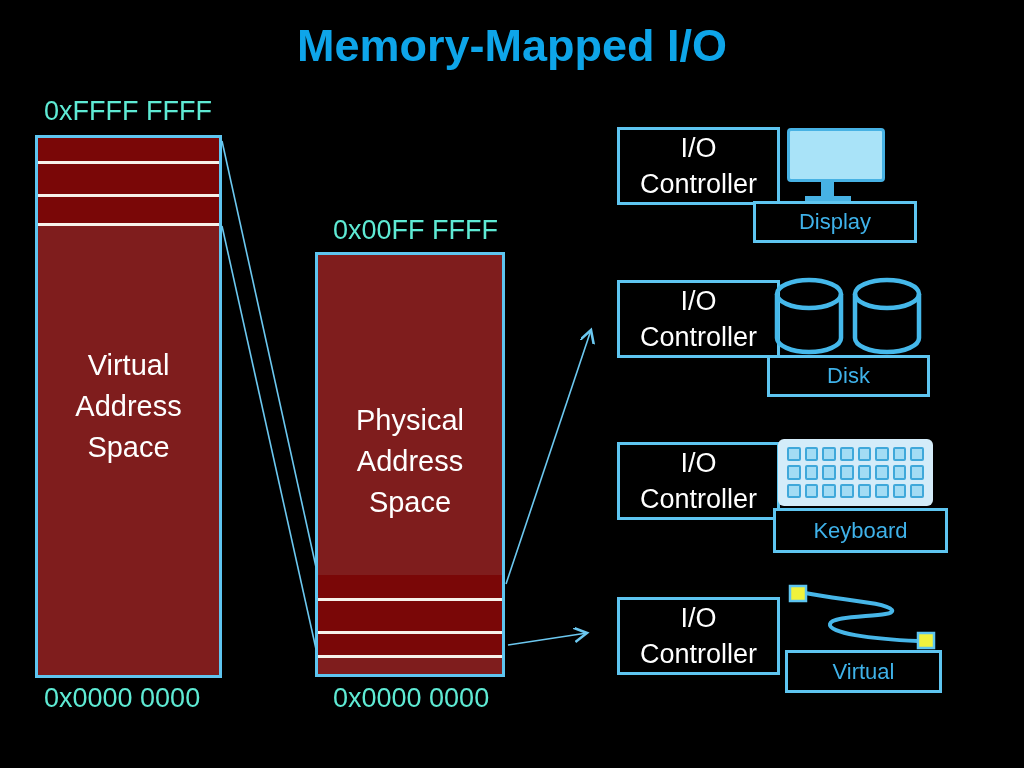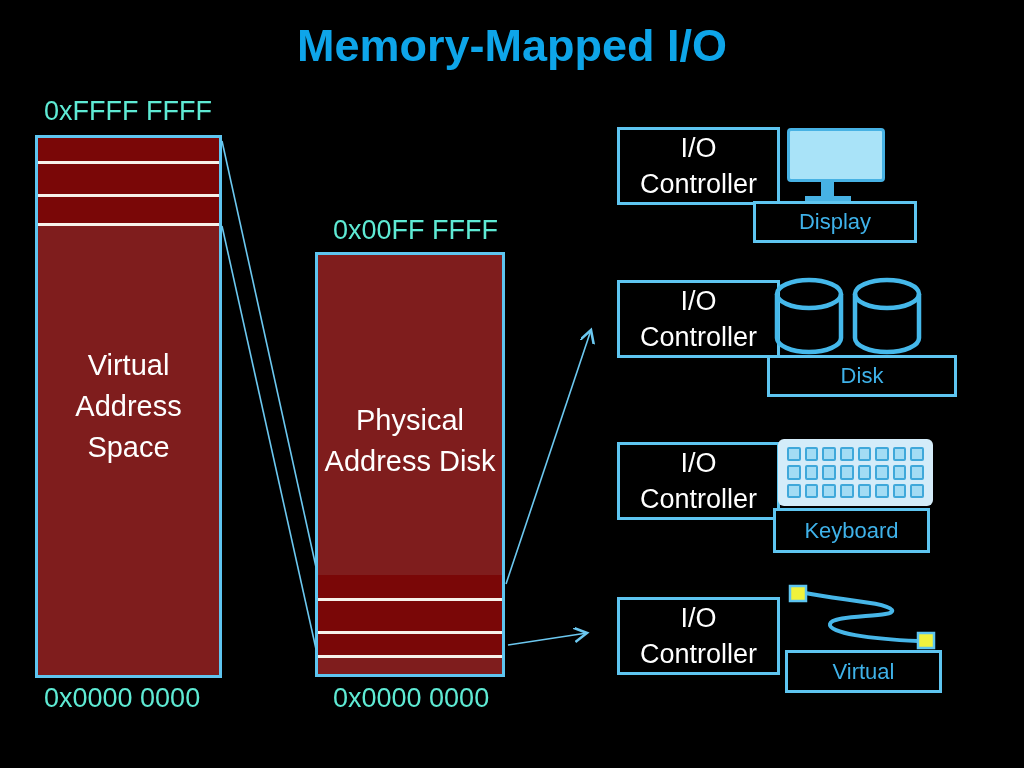--- a/index.html
+++ b/index.html
@@ -87,21 +87,21 @@
     <div class="band-sep" style="height:3px"></div>
   </div>
   <div class="abs space-label" style="top:207px;">Virtual Address Space</div>
 </div>
 
 <div class="abs addr" style="left:44px;top:683px;">0x0000 0000</div>
 
 <div class="abs addr" style="left:333px;top:215px;">0x00FF FFFF</div>
 
 <div class="abs space-box" style="left:315px;top:252px;width:190px;height:425px;">
-  <div class="abs space-label" style="top:145px;">Physical Address Disk</div>
+  <div class="abs space-label" style="top:145px;">Physical Address Space</div>
   <div class="abs band-stack" style="top:320px;">
     <div class="band-red" style="height:23px"></div>
     <div class="band-sep" style="height:3px"></div>
     <div class="band-red" style="height:30px"></div>
     <div class="band-sep" style="height:3px"></div>
     <div class="band-red" style="height:21px"></div>
     <div class="band-sep" style="height:3px"></div>
   </div>
 </div>
 
@@ -140,21 +140,21 @@
 </div>
 
 <svg class="abs" style="left:770px;top:276px;" width="160" height="80" viewBox="0 0 160 80">
   <g fill="none" stroke="#45b8ea" stroke-width="4.5">
     <ellipse cx="39" cy="18" rx="32" ry="14"></ellipse>
     <path d="M7,18 L7,62 A32,14 0 0 0 71,62 L71,18"></path>
     <ellipse cx="117" cy="18" rx="32" ry="14"></ellipse>
     <path d="M85,18 L85,62 A32,14 0 0 0 149,62 L149,18"></path>
   </g>
 </svg>
-<div class="abs dev-label" style="left:767px;top:355px;width:190px;height:42px;">
+<div class="abs dev-label" style="left:767px;top:355px;width:163px;height:42px;">
   <span>Disk</span>
 </div>
 
 <div class="abs kb-base">
   <div class="kb-keys">
       <div class="kb-key"></div>
       <div class="kb-key"></div>
       <div class="kb-key"></div>
       <div class="kb-key"></div>
       <div class="kb-key"></div>
@@ -172,21 +172,21 @@
       <div class="kb-key"></div>
       <div class="kb-key"></div>
       <div class="kb-key"></div>
       <div class="kb-key"></div>
       <div class="kb-key"></div>
       <div class="kb-key"></div>
       <div class="kb-key"></div>
       <div class="kb-key"></div>
     </div>
 </div>
-<div class="abs dev-label" style="left:773px;top:508px;width:157px;height:45px;">
+<div class="abs dev-label" style="left:773px;top:508px;width:175px;height:45px;">
   <span>Keyboard</span>
 </div>
 
 <svg class="abs" style="left:780px;top:580px;" width="170" height="75" viewBox="0 0 170 75">
   <path d="M25,13 C60,20 105,22 112,30 C117,38 52,34 50,44 C48,53 90,59 138,61" fill="none" stroke="#47b6e8" stroke-width="4"></path>
   <rect x="10" y="6" width="16" height="15" fill="#f0f23c" stroke="#5ec5f0" stroke-width="2.5"></rect>
   <rect x="138" y="53" width="16" height="15" fill="#f0f23c" stroke="#5ec5f0" stroke-width="2.5"></rect>
 </svg>
 <div class="abs dev-label" style="left:785px;top:650px;width:157px;height:43px;">
   <span>Virtual</span>

